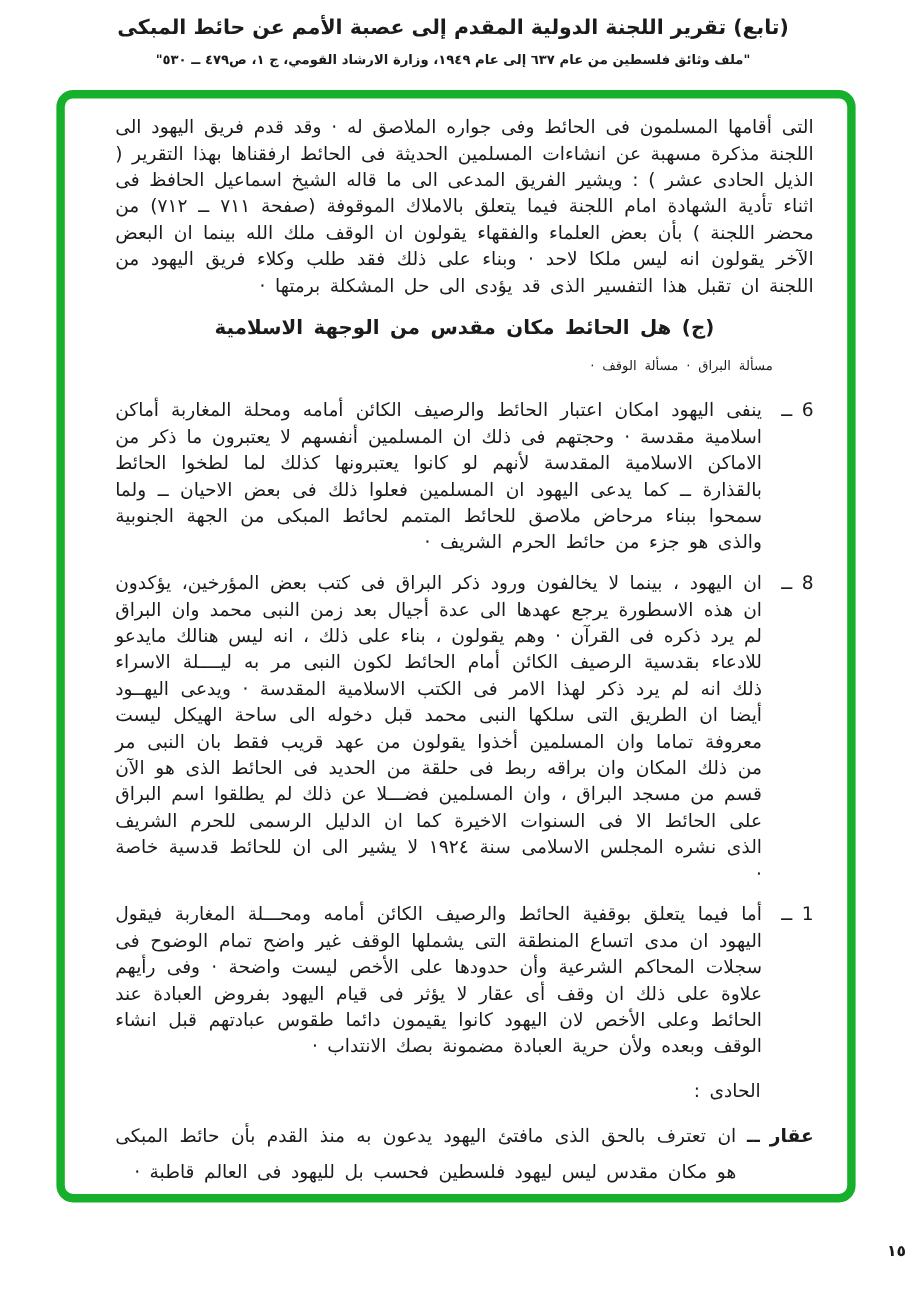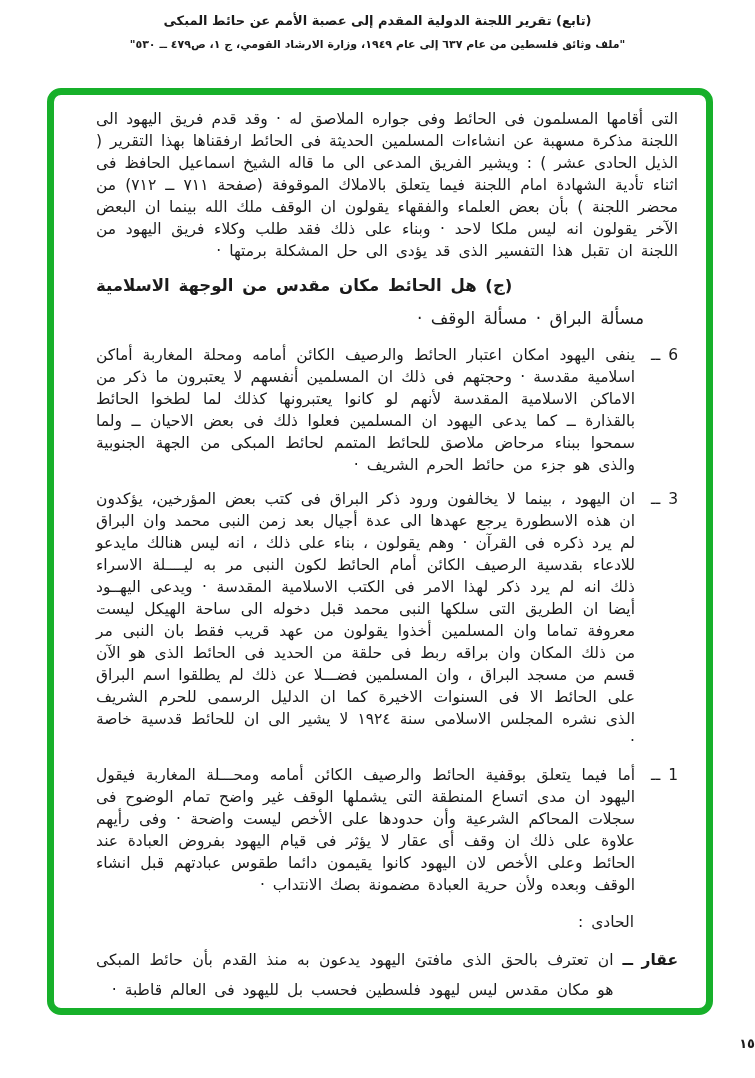--- a/index.html
+++ b/index.html
@@ -11,51 +11,51 @@
     position: relative;
     overflow: hidden;
   }
   .doc-header {
     position: absolute;
     top: 13px; left: 0;
     width: 100%;
     text-align: center;
     direction: rtl;
   }
-  .doc-title { font-size: 13px; font-weight: bold; }
+  .doc-title { font-size: 17px; font-weight: bold; }
   .doc-source { margin-top: 10px; font-size: 11px; font-weight: bold; }
   .content-frame {
     position: absolute;
-    left: 47px; top: 88px;
+    left: 47px; top: 75px;
     width: 666px; height: 927px;
     border: 7px solid #17b02a;
     border-radius: 14px;
     background: #ffffff;
   }
   .scan-text {
     direction: rtl;
     text-align: justify;
     padding: 13px 28px 0 42px;
     font-size: 15.5px;
     line-height: 22px;
     word-spacing: 3px;
     height: 100%;
     overflow: hidden;
   }
   .para { margin-bottom: 10px; }
   .section-heading {
     font-weight: bold;
     font-size: 16.5px;
-    text-align: left;
+    text-align: center;
     margin: 13px 0 10px;
   }
   .section-subheading {
     text-align: right;
     margin: 0 34px 15px 0;
-    font-size: 17px;
+    font-size: 11px;
   }
   .numbered-item { display: flex; gap: 9px; margin-bottom: 12px; }
   .item-marker { flex: 0 0 34px; white-space: nowrap; }
   .item-body { flex: 1; text-align: justify; }
   .closing-para { margin: 15px 0 12px; text-indent: 10px; }
   .closing-line2 { display: block; margin-right: 44px; text-indent: 0; }
   .demand-item { display: flex; gap: 9px; line-height: 30px; margin-top: 4px; }
   .demand-item .item-marker { flex: 0 0 48px; font-weight: bold; }
   .page-number {
     position: absolute;
@@ -83,21 +83,21 @@
     <div class="section-heading">(ج) هل الحائط مكان مقدس من الوجهة الاسلامية</div>
 
     <div class="section-subheading">مسألة البراق · مسألة الوقف ·</div>
 
     <div class="numbered-item">
       <span class="item-marker">6 ــ</span>
       <div class="item-body">ينفى اليهود امكان اعتبار الحائط والرصيف الكائن أمامه ومحلة المغاربة أماكن اسلامية مقدسة · وحجتهم فى ذلك ان المسلمين أنفسهم لا يعتبرون ما ذكر من الاماكن الاسلامية المقدسة لأنهم لو كانوا يعتبرونها كذلك لما لطخوا الحائط بالقذارة ــ كما يدعى اليهود ان المسلمين فعلوا ذلك فى بعض الاحيان ــ ولما سمحوا ببناء مرحاض ملاصق للحائط المتمم لحائط المبكى من الجهة الجنوبية والذى هو جزء من حائط الحرم الشريف ·</div>
     </div>
 
     <div class="numbered-item">
-      <span class="item-marker">3 ــ</span>
+      <span class="item-marker">8 ــ</span>
       <div class="item-body">ان اليهود ، بينما لا يخالفون ورود ذكر البراق فى كتب بعض المؤرخين، يؤكدون ان هذه الاسطورة يرجع عهدها الى عدة أجيال بعد زمن النبى محمد وان البراق لم يرد ذكره فى القرآن · وهم يقولون ، بناء على ذلك ، انه ليس هنالك مايدعو للادعاء بقدسية الرصيف الكائن أمام الحائط لكون النبى مر به ليــــلة الاسراء ذلك انه لم يرد ذكر لهذا الامر فى الكتب الاسلامية المقدسة · ويدعى اليهــود أيضا ان الطريق التى سلكها النبى محمد قبل دخوله الى ساحة الهيكل ليست معروفة تماما وان المسلمين أخذوا يقولون من عهد قريب فقط بان النبى مر من ذلك المكان وان براقه ربط فى حلقة من الحديد فى الحائط الذى هو الآن قسم من مسجد البراق ، وان المسلمين فضـــلا عن ذلك لم يطلقوا اسم البراق على الحائط الا فى السنوات الاخيرة كما ان الدليل الرسمى للحرم الشريف الذى نشره المجلس الاسلامى سنة ١٩٢٤ لا يشير الى ان للحائط قدسية خاصة ·</div>
     </div>
 
     <div class="numbered-item">
       <span class="item-marker">1 ــ</span>
       <div class="item-body">أما فيما يتعلق بوقفية الحائط والرصيف الكائن أمامه ومحـــلة المغاربة فيقول اليهود ان مدى اتساع المنطقة التى يشملها الوقف غير واضح تمام الوضوح فى سجلات المحاكم الشرعية وأن حدودها على الأخص ليست واضحة · وفى رأيهم علاوة على ذلك ان وقف أى عقار لا يؤثر فى قيام اليهود بفروض العبادة عند الحائط وعلى الأخص لان اليهود كانوا يقيمون دائما طقوس عبادتهم قبل انشاء الوقف وبعده ولأن حرية العبادة مضمونة بصك الانتداب ·</div>
     </div>
 
     <div class="closing-para">
       <span class="closing-line2">الحادى :</span>

